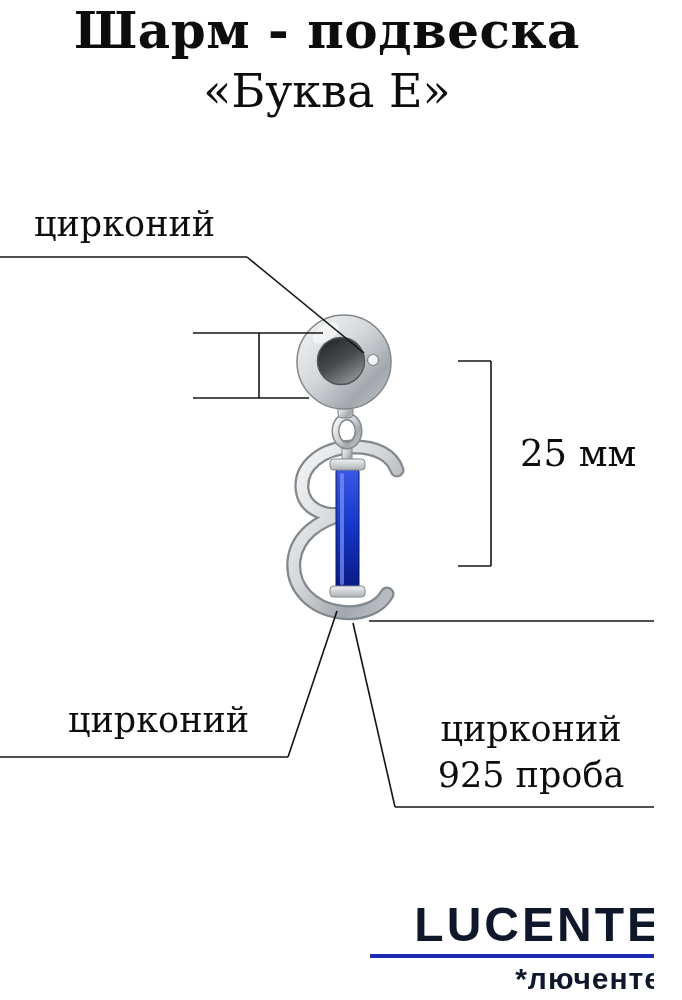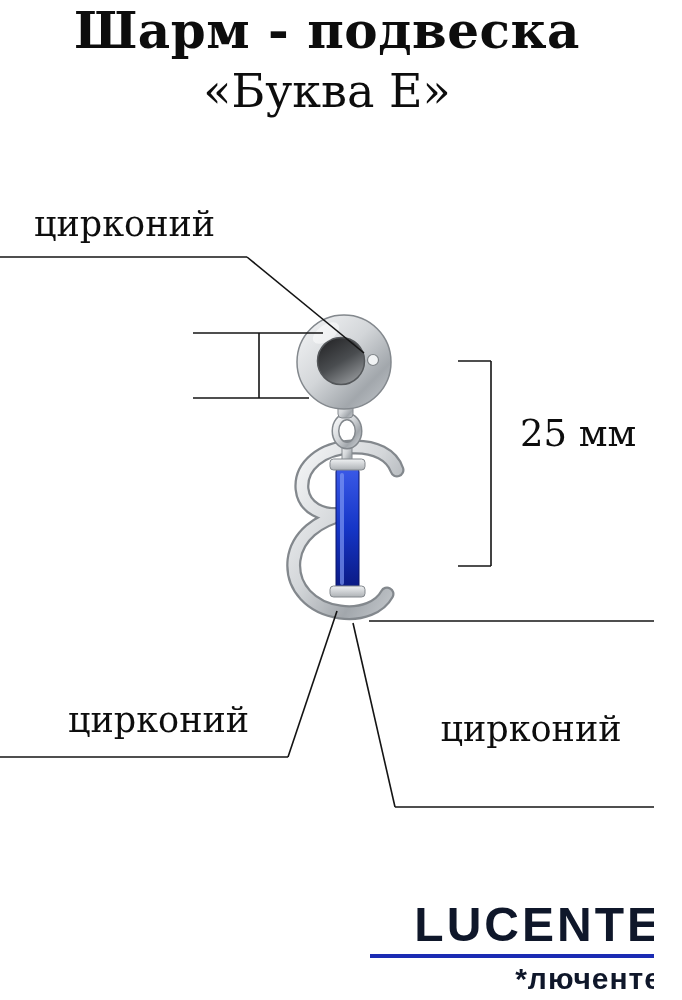--- a/index.html
+++ b/index.html
@@ -12,21 +12,21 @@
     font-size:50px;font-weight:bold;letter-spacing:.5px;line-height:1.15;
   }
   .subtitle{
     position:absolute;top:66px;left:0;right:16px;text-align:center;
     font-size:46px;font-weight:normal;line-height:1.1;margin-left:16px;
   }
   .diagram{position:absolute;left:0;top:0;width:682px;height:1000px;}
   .label{position:absolute;font-size:35px;white-space:nowrap;}
   .zr-top{left:34px;top:204px;}
   .dim-width{left:110px;top:338px;font-size:37px;}
-  .dim-height{left:520px;top:412px;font-size:37px;}
+  .dim-height{left:520px;top:432px;font-size:37px;}
   .zr-bottom{left:68px;top:700px;}
   .silver{left:415px;top:706px;width:232px;text-align:center;line-height:1.32;font-size:35px;}
   .logo{
     position:absolute;left:370px;top:901px;width:292px;
     font-family:"Liberation Sans",sans-serif;color:#0f172a;
   }
   .logo-text{font-size:48px;font-weight:bold;letter-spacing:3px;line-height:1;text-align:right;}
   .logo-rule{height:4px;background:#1b2bb3;margin-top:5px;}
   .logo-sub{font-size:30px;font-weight:bold;text-align:right;margin-top:4px;letter-spacing:1px;}
 </style>
@@ -108,20 +108,21 @@
       <line x1="395" y1="807" x2="682" y2="807"></line>
     </g>
   </svg>
 
   <div class="label zr-top">цирконий</div>
   <div class="label dim-height">25 мм</div>
   <div class="label zr-bottom">цирконий</div>
 
   <div class="label silver">
     <div>цирконий</div>
+    <div>925 проба</div>
   </div>
 
   <div class="logo">
     <div class="logo-text">LUCENTE</div>
     <div class="logo-rule"></div>
     <div class="logo-sub">*люченте</div>
   </div>
 
 </div>
 

